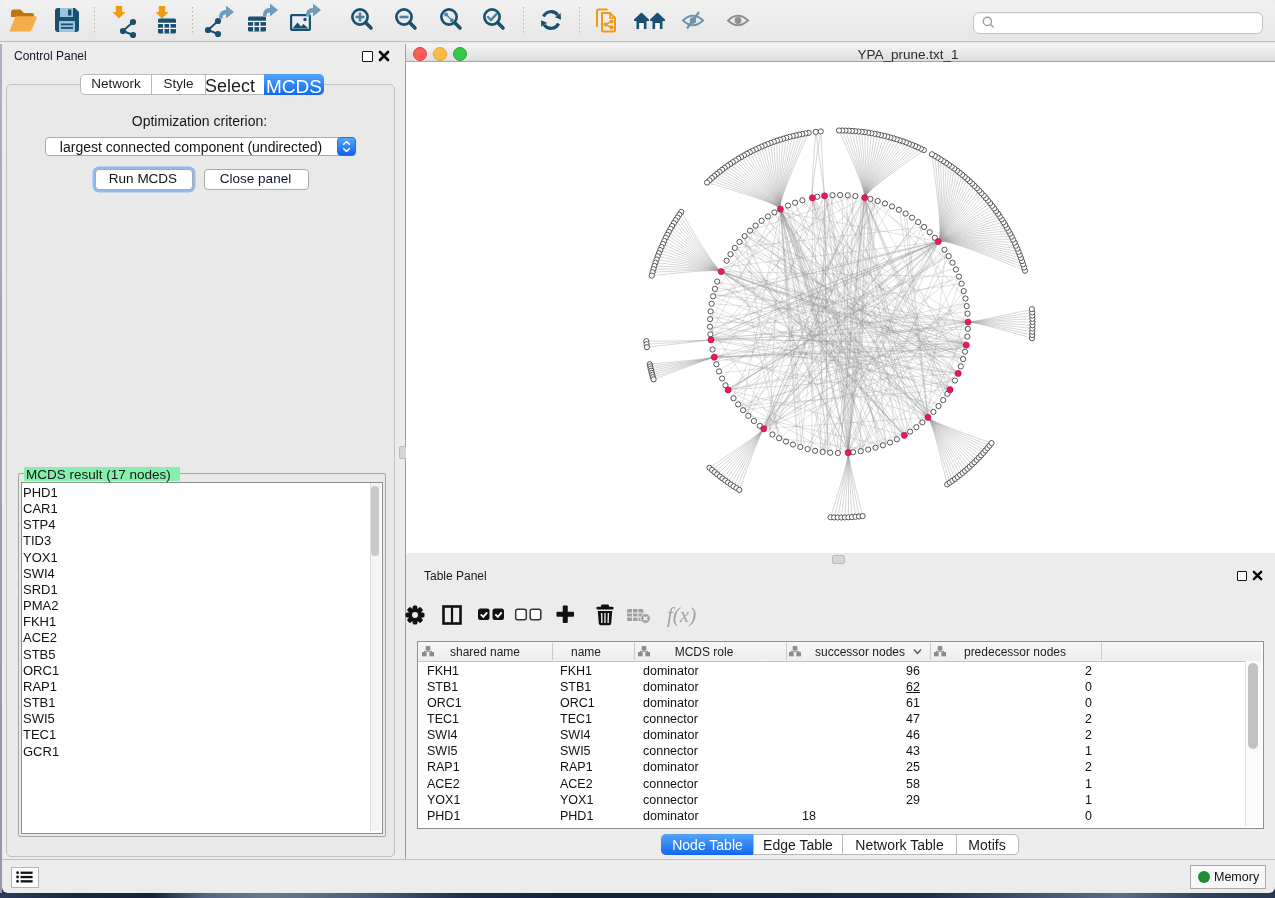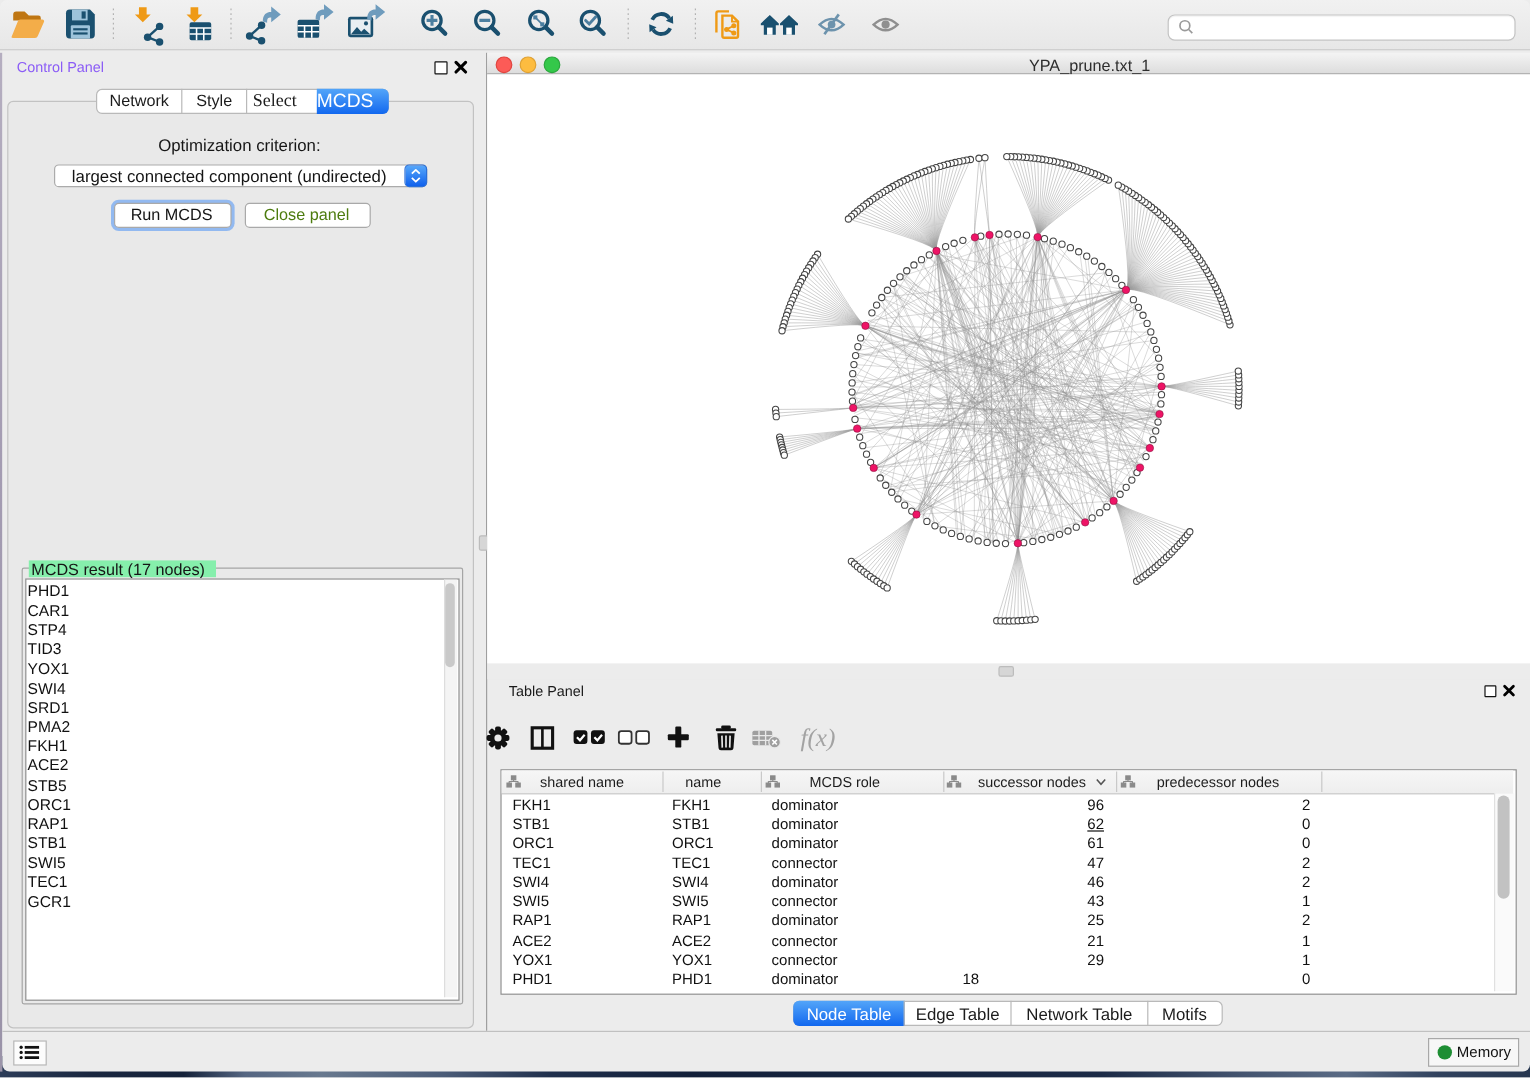--- a/index.html
+++ b/index.html
@@ -133,51 +133,51 @@
 </svg>
 
 </div>
 
 <div class="abs" style="left:973px;top:12px;width:288px;height:20px;background:#fff;border:1px solid #c3c3c3;border-radius:6px;box-shadow:inset 0 1px 1px rgba(0,0,0,0.06);"></div>
 <svg class="abs" style="left:981px;top:15px;" width="15" height="15" viewBox="0 0 15 15">
     <circle cx="6.4" cy="6.4" r="4.1" fill="none" stroke="#9a9a9a" stroke-width="1.4"></circle>
     <line x1="9.6" y1="9.6" x2="12.6" y2="12.6" stroke="#9a9a9a" stroke-width="1.4"></line>
   </svg>
 
-<div class="abs" style="left:14px;top:49px;width:200px;height:15px;font-size:12px;color:#8b5cf6;">Control Panel</div>
+<div class="abs" style="left:14px;top:49px;width:200px;height:15px;font-size:12px;color:#0f172a;">Control Panel</div>
 
 <div class="abs" style="left:362px;top:51px;width:9px;height:9px;border:1.5px solid #111;border-radius:1px;background:#fff;"></div>
 <svg class="abs" style="left:378px;top:50px;" width="12" height="12" viewBox="0 0 12 12">
     <path d="M2 2L10 10M10 2L2 10" stroke="#000" stroke-width="2.6" stroke-linecap="round"></path>
   </svg>
 
 <div class="abs" style="left:6px;top:84px;width:387px;height:771px;background:#e9e9e9;border:1px solid #c2c2c2;border-radius:5px;"></div>
 
 <div class="abs" style="left:80px;top:74px;width:242px;height:19px;background:#fff;border:1px solid #b9b9b9;border-radius:5px;"></div>
 <div class="abs" style="left:151px;top:74px;width:1px;height:21px;background:#b9b9b9;"></div>
 <div class="abs" style="left:205px;top:74px;width:1px;height:21px;background:#b9b9b9;"></div>
 <div class="abs" style="left:264px;top:74px;width:60px;height:21px;background:linear-gradient(#53a5f9,#1268ef);border-radius:0 5px 5px 0;"></div>
 <div class="abs" style="left:80px;top:75.5px;width:72px;height:15px;font-size:13.5px;color:#1c1c1c;text-align:center;">Network</div>
 <div class="abs" style="left:152px;top:75.5px;width:53px;height:15px;font-size:13.5px;color:#1c1c1c;text-align:center;">Style</div>
-<div class="abs" style="left:205px;top:75.5px;width:48px;height:15px;font-size:15px;color:#1c1c1c;text-align:center;font-family:Liberation Serif, serif;">Select</div>
-<div class="abs" style="left:264px;top:75.5px;width:60px;height:15px;font-size:16px;color:#fff;">MCDS</div>
+<div class="abs" style="left:205px;top:75.5px;width:48px;height:15px;font-size:18px;color:#1c1c1c;text-align:center;">Select</div>
+<div class="abs" style="left:264px;top:75.5px;width:60px;height:15px;font-size:19px;color:#fff;text-align:center;">MCDS</div>
 
 <div class="abs" style="left:6px;top:113px;width:387px;height:16px;font-size:14px;color:#161616;text-align:center;">Optimization criterion:</div>
 <div class="abs" style="left:45px;top:137px;width:311px;height:19px;background:#fff;border:1px solid #ababab;border-radius:4px;box-sizing:border-box;"></div>
 <div class="abs" style="left:45px;top:139px;width:292px;height:16px;font-size:14px;color:#141414;text-align:center;">largest connected component (undirected)</div>
 <div class="abs" style="left:337px;top:137px;width:19px;height:19px;background:linear-gradient(#56a7fa,#1061ec);border-radius:4px;border:1px solid #2a6fd8;box-sizing:border-box;"></div>
 <svg class="abs" style="left:340px;top:140px;" width="13" height="13" viewBox="0 0 13 13">
     <path d="M3.2 4.7 L6.5 1.6 L9.8 4.7" fill="none" stroke="#fff" stroke-width="1.5" stroke-linejoin="round"></path>
     <path d="M3.2 8.3 L6.5 11.4 L9.8 8.3" fill="none" stroke="#fff" stroke-width="1.5" stroke-linejoin="round"></path>
   </svg>
 
 <div class="abs" style="left:95px;top:169px;width:96px;height:19px;background:#fff;border:1px solid #a9a9a9;border-radius:4px;box-shadow:0 0 0 2.5px rgba(100,160,245,0.65);"></div>
 <div class="abs" style="left:95px;top:171px;width:96px;height:16px;font-size:13.5px;color:#141414;text-align:center;">Run MCDS</div>
 <div class="abs" style="left:204px;top:169px;width:103px;height:19px;background:#fff;border:1px solid #a9a9a9;border-radius:4px;"></div>
-<div class="abs" style="left:204px;top:171px;width:103px;height:16px;font-size:13.5px;color:#4d7c0f;text-align:center;">Close panel</div>
+<div class="abs" style="left:204px;top:171px;width:103px;height:16px;font-size:13.5px;color:#0f172a;text-align:center;">Close panel</div>
 
 <div class="abs" style="left:18px;top:473px;width:366px;height:362px;border:1px solid #a5a5a5;border-radius:2px;"></div>
 <div class="abs" style="left:24px;top:467px;width:152px;height:14px;font-size:13.5px;color:#161616;background:#86efac;padding:0 2px;">MCDS result (17 nodes)</div>
 <div class="abs" style="left:21px;top:482px;width:360px;height:350px;background:#fff;border:1px solid #8d8d8d;"></div>
 <div class="abs" id="mcds-list" style="left:23px;top:485px;width:200px;font-size:13px;color:#111;line-height:16.15px;">
 PHD1<br>CAR1<br>STP4<br>TID3<br>YOX1<br>SWI4<br>SRD1<br>PMA2<br>FKH1<br>ACE2<br>STB5<br>ORC1<br>RAP1<br>STB1<br>SWI5<br>TEC1<br>GCR1
 </div>
 
 <div class="abs" style="left:370px;top:483px;width:10px;height:348px;background:#f4f4f4;border-left:1px solid #ddd;"></div>
 <div class="abs" style="left:371px;top:486px;width:8px;height:70px;background:#c9c9c9;border-radius:4px;"></div>
@@ -663,21 +663,21 @@
       <span class="abs" style="left:9px;">RAP1</span>
       <span class="abs" style="left:142px;">RAP1</span>
       <span class="abs" style="left:225px;">dominator</span>
       <span class="abs" style="left:380px;width:122px;text-align:right;">25</span>
       <span class="abs" style="left:560px;width:114px;text-align:right;">2</span>
     </div>
     <div class="abs" style="top:113px;left:0;width:826px;height:16px;line-height:16px;">
       <span class="abs" style="left:9px;">ACE2</span>
       <span class="abs" style="left:142px;">ACE2</span>
       <span class="abs" style="left:225px;">connector</span>
-      <span class="abs" style="left:380px;width:122px;text-align:right;">21</span>
+      <span class="abs" style="left:380px;width:122px;text-align:right;">58</span>
       <span class="abs" style="left:560px;width:114px;text-align:right;">1</span>
     </div>
     <div class="abs" style="top:129px;left:0;width:826px;height:16px;line-height:16px;">
       <span class="abs" style="left:9px;">YOX1</span>
       <span class="abs" style="left:142px;">YOX1</span>
       <span class="abs" style="left:225px;">connector</span>
       <span class="abs" style="left:380px;width:122px;text-align:right;">29</span>
       <span class="abs" style="left:560px;width:114px;text-align:right;">1</span>
     </div>
     <div class="abs" style="top:145px;left:0;width:826px;height:16px;line-height:16px;">

